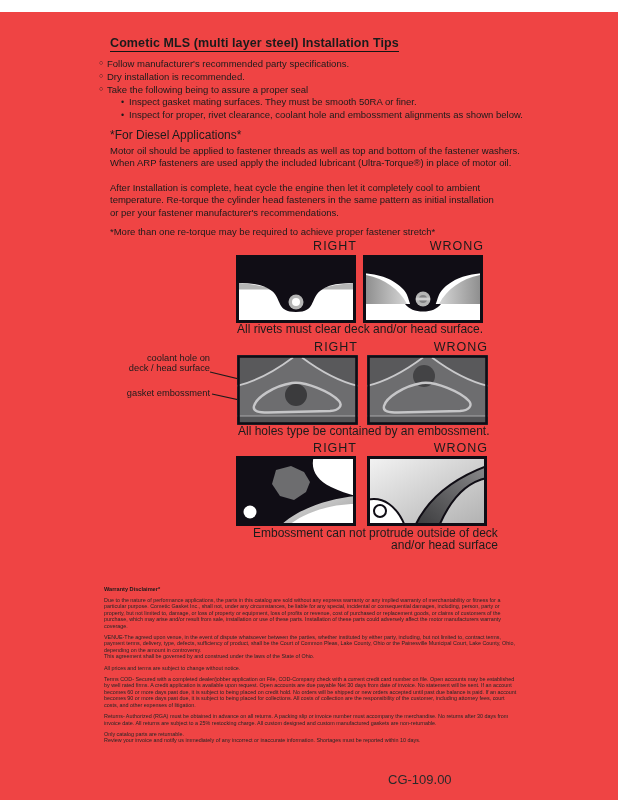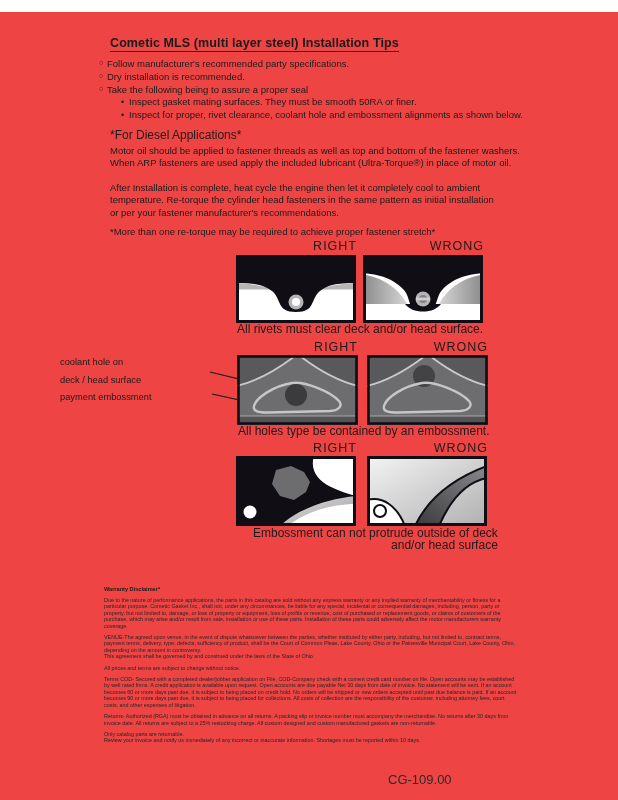--- a/index.html
+++ b/index.html
@@ -20,21 +20,21 @@
   .mk{display:inline-block;width:8px;}
   .mk.o{font-size:7px;vertical-align:1.5px;}
   .mk.d{font-size:9px;}
   .h2{left:110px;top:116px;margin:0;font-size:12px;font-weight:normal;white-space:nowrap;}
   .para{width:478px;font-size:9.5px;line-height:12.3px;white-space:pre-line;margin:0;}
   .p1{left:110px;top:133px;}
   .p2{left:110px;top:170px;}
   .p3{left:110px;top:214px;}
   .dlabel{width:121px;text-align:right;font-size:12.5px;letter-spacing:1px;white-space:nowrap;}
   .caption{font-size:12px;line-height:11.5px;white-space:pre-line;text-align:right;}
-  .ann{font-size:9.3px;line-height:18px;width:150px;white-space:pre-line;}
+  .ann{font-size:9.3px;line-height:10px;text-align:right;width:150px;white-space:pre-line;}
   .dbox{display:block;}
   .fineblock{left:104px;top:574px;width:414px;}
   .fineblock h3{margin:0 0 5px 0;font-size:5.6px;font-weight:bold;}
   .fineblock p{margin:0 0 5px 0;font-size:5.4px;line-height:6.4px;white-space:pre-line;color:#262626;}
   .pagenum{left:388px;top:760px;font-size:13px;color:#2a2a2a;white-space:nowrap;}
 </style>
 </head>
 <body>
 
 <div class="page">
@@ -93,21 +93,21 @@
     <rect x="1.5" y="1.5" width="117" height="65" fill="none" stroke="#100d15" stroke-width="3"></rect>
   </svg>
 
   <div class="abs caption" style="left:237px;top:312px;">All rivets must clear deck and/or head surface.</div>
 
   <div class="abs dlabel" style="left:237px;top:328px;">RIGHT</div>
   <div class="abs dlabel" style="left:367px;top:328px;">WRONG</div>
 
   <div class="abs ann" style="left:60px;top:341px;">coolant hole on
 deck / head surface</div>
-  <div class="abs ann" style="left:60px;top:376px;">payment embossment</div>
+  <div class="abs ann" style="left:60px;top:376px;">gasket embossment</div>
 
   <svg class="abs" style="left:203px;top:350px;" width="100" height="48" viewBox="0 0 100 48">
     <line x1="7" y1="10" x2="90" y2="30" stroke="#1b1b1b" stroke-width="1.2"></line>
     <line x1="9" y1="32" x2="59" y2="43" stroke="#1b1b1b" stroke-width="1.2"></line>
   </svg>
 
   <svg class="abs dbox" style="left:237px;top:343px;" width="121" height="70" viewBox="0 0 121 70">
     <rect width="121" height="70" fill="#6d6d6f"></rect>
     <path d="M0,0 H121 V31 C97,25 79,13 65,2.5 C62,0.5 59,0.5 56,2.5 C42,13 24,25 0,31 Z" fill="#59595b"></path>
     <path d="M0,31 C24,25 42,13 56,2.5 M65,2.5 C79,13 97,25 121,31" stroke="#c9c9cb" stroke-width="1.8" fill="none"></path>

